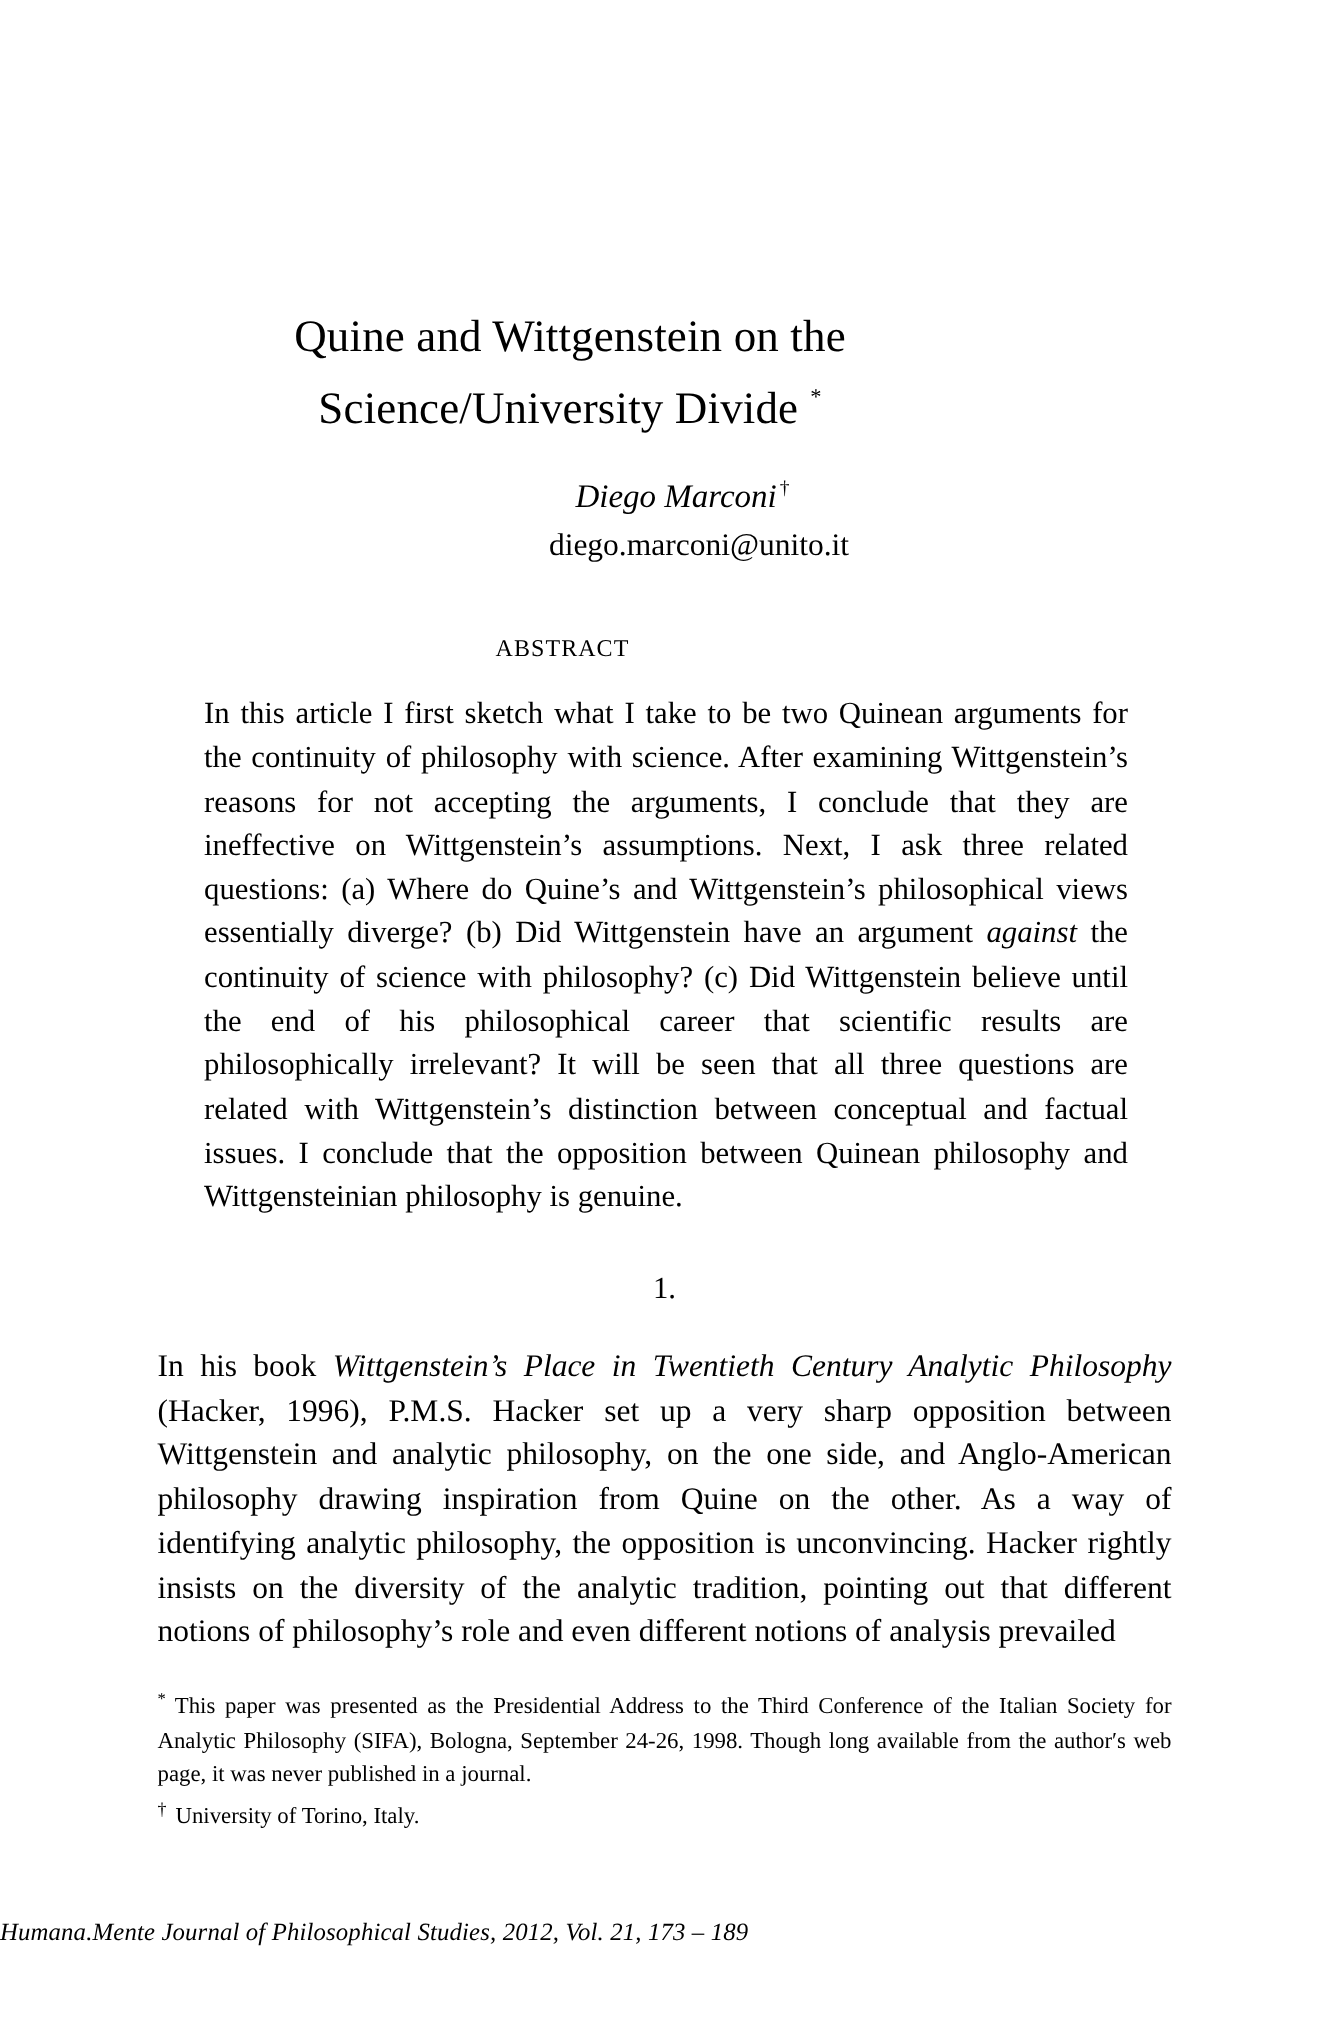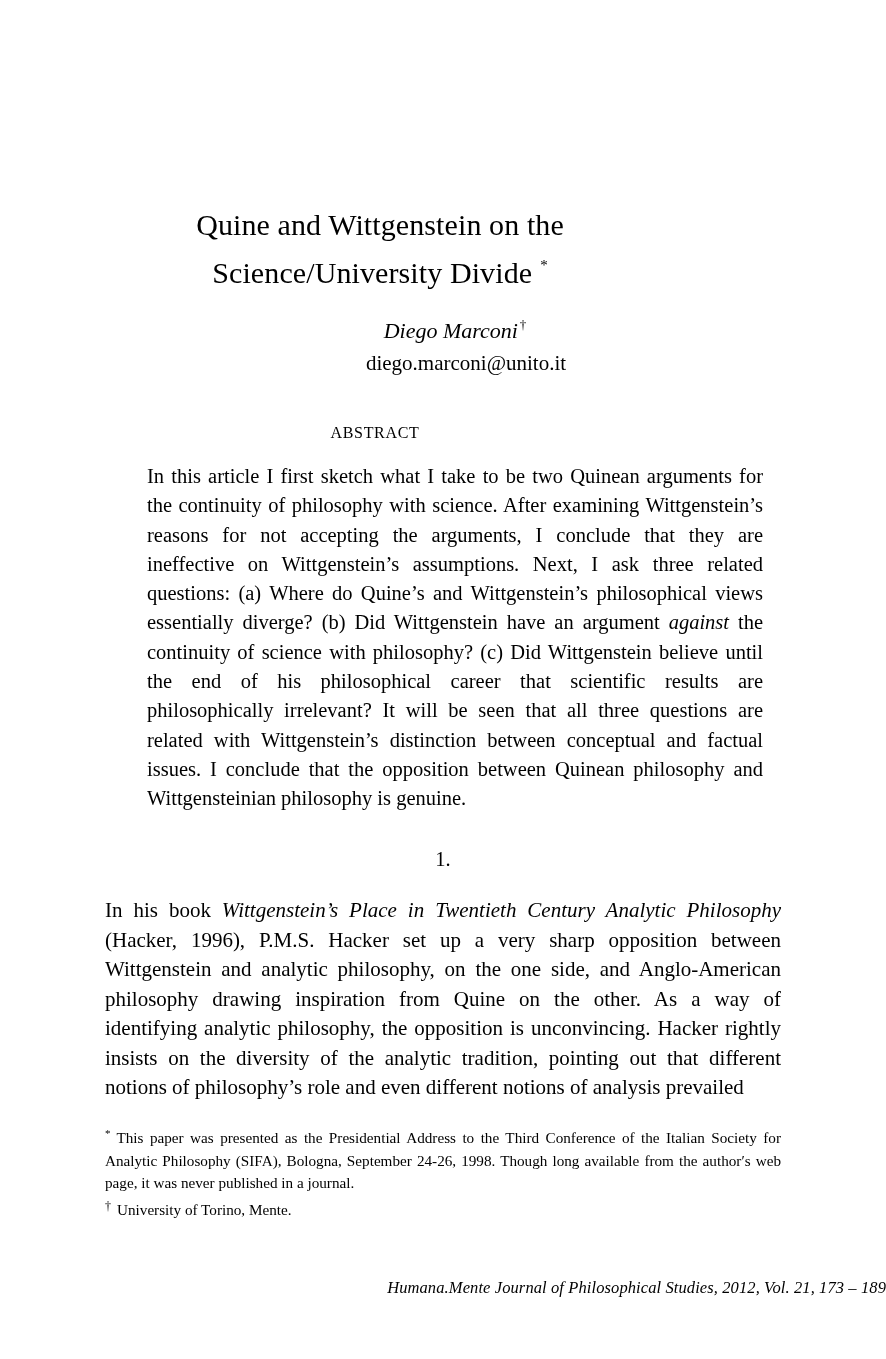--- a/index.html
+++ b/index.html
@@ -81,21 +81,21 @@
     position: absolute;
     left: 0;
     top: 424px;
     width: 750px;
     text-align: center;
     font-size: 16px;
     letter-spacing: 0.7px;
   }
   .abstract-body {
     position: absolute;
-    left: 147px;
+    left: 136px;
     top: 462px;
     width: 616px;
     font-size: 20.5px;
     line-height: 29.3px;
     text-align: justify;
     text-justify: inter-word;
   }
 
   
   .section-number {
@@ -144,21 +144,21 @@
     font-size: 12px;
     vertical-align: 5px;
   }
 
   
   .page-footer {
     position: absolute;
     left: 0;
     top: 1278px;
     width: 886px;
-    text-align: right;
+    text-align: left;
     font-size: 16.5px;
     font-style: italic;
     letter-spacing: 0.1px;
   }
 </style>
 </head>
 <body>
 
 <div class="page">
 
@@ -178,18 +178,18 @@
 
   <div class="abstract-heading">ABSTRACT</div>
   <div class="abstract-body"><span>In this article I first sketch what I take to be two Quinean arguments for the continuity of philosophy with science. After examining Wittgenstein’s reasons for not accepting the arguments, I conclude that they are ineffective on Wittgenstein’s assumptions. Next, I ask three related questions: (a) Where do Quine’s and Wittgenstein’s philosophical views essentially diverge? (b) Did Wittgenstein have an argument </span><em>against</em><span> the continuity of science with philosophy? (c) Did Wittgenstein believe until the end of his philosophical career that scientific results are philosophically irrelevant? It will be seen that all three questions are related with Wittgenstein’s distinction between conceptual and factual issues. I conclude that the opposition between Quinean philosophy and Wittgensteinian philosophy is genuine.</span></div>
 
   <div class="section-number">1.</div>
 
   <div class="body-para"><span>In his book </span><em>Wittgenstein’s Place in Twentieth Century Analytic Philosophy</em><span> (Hacker, 1996), P.M.S. Hacker set up a very sharp opposition between Wittgenstein and analytic philosophy, on the one side, and Anglo-American philosophy drawing inspiration from Quine on the other. As a way of identifying analytic philosophy, the opposition is unconvincing. Hacker rightly insists on the diversity of the analytic tradition, pointing out that different notions of philosophy’s role and even different notions of analysis prevailed</span></div>
 
   <div class="footnotes">
     <p class="footnote"><sup class="fn-mark">*</sup><span>This paper was presented as the Presidential Address to the Third Conference of the Italian Society for Analytic Philosophy (SIFA), Bologna, September 24-26, 1998. Though long available from the author′s web page, it was never published in a journal.</span></p>
-    <p class="footnote"><sup class="fn-mark dagger">†</sup><span>University of Torino, Mente.</span></p>
+    <p class="footnote"><sup class="fn-mark dagger">†</sup><span>University of Torino, Italy.</span></p>
   </div>
 
   <div class="page-footer">Humana.Mente Journal of Philosophical Studies, 2012, Vol. 21, 173 – 189</div>
 
 </div>
 
 </body></html>

